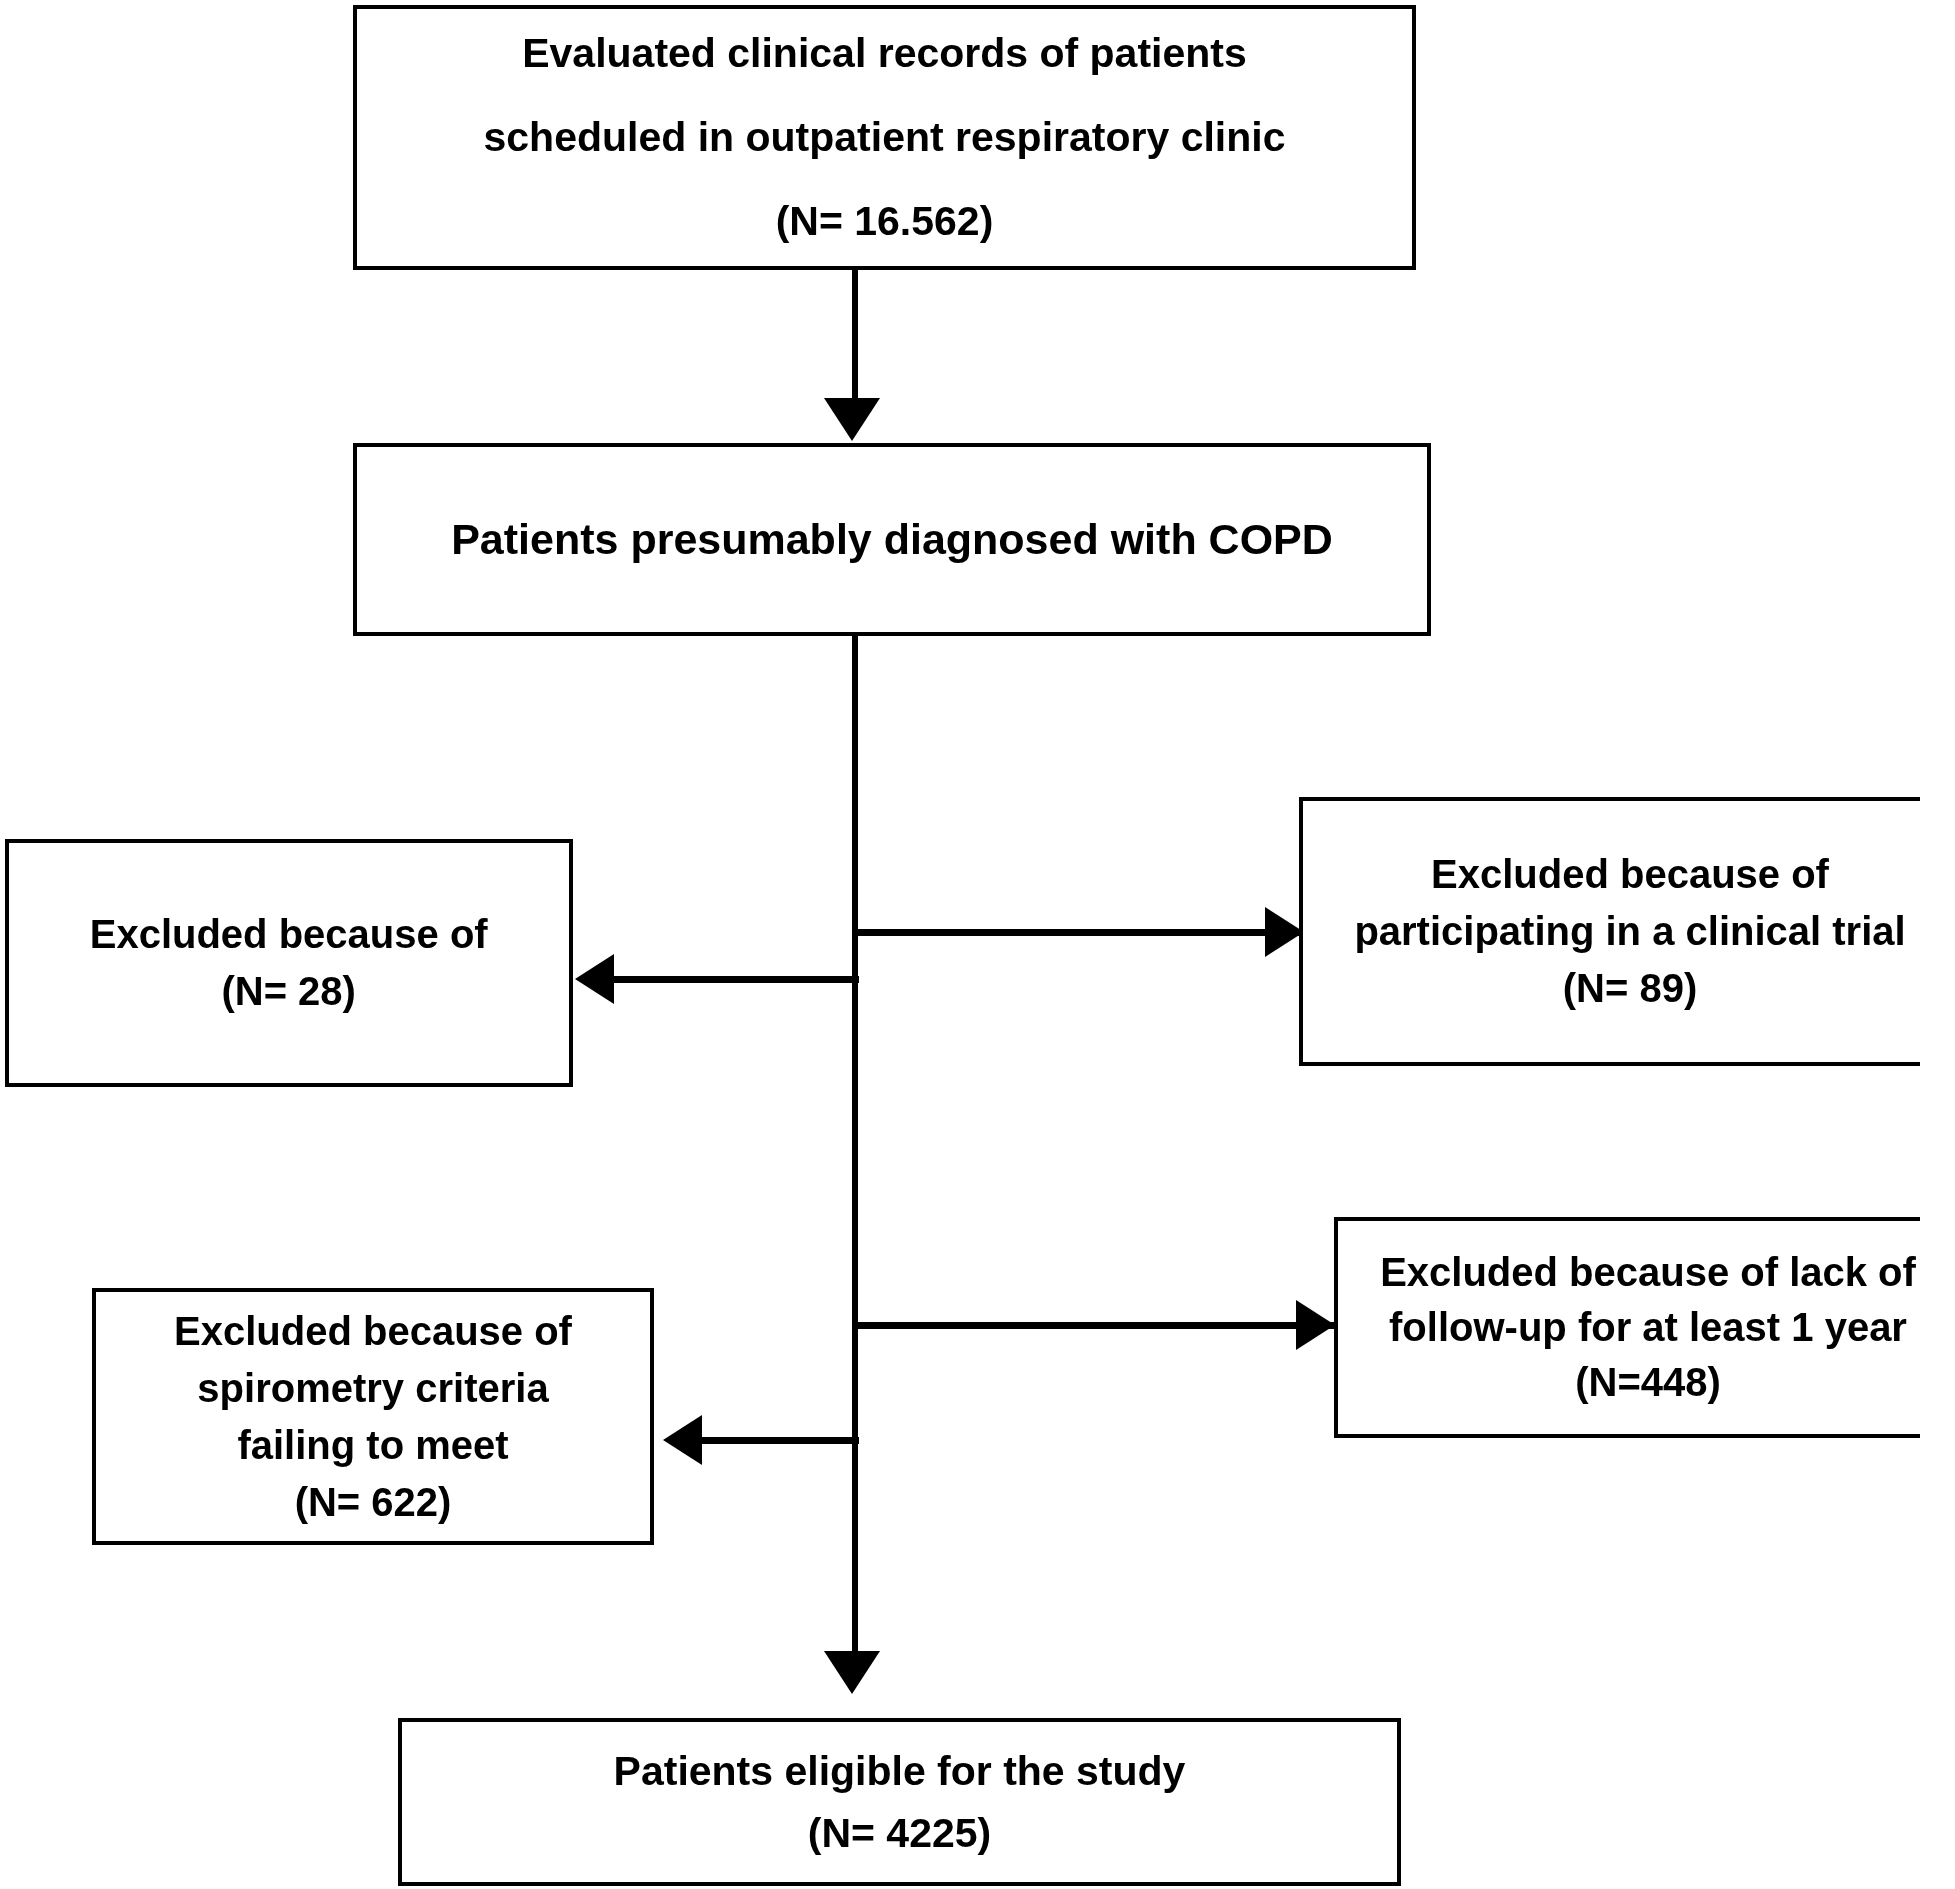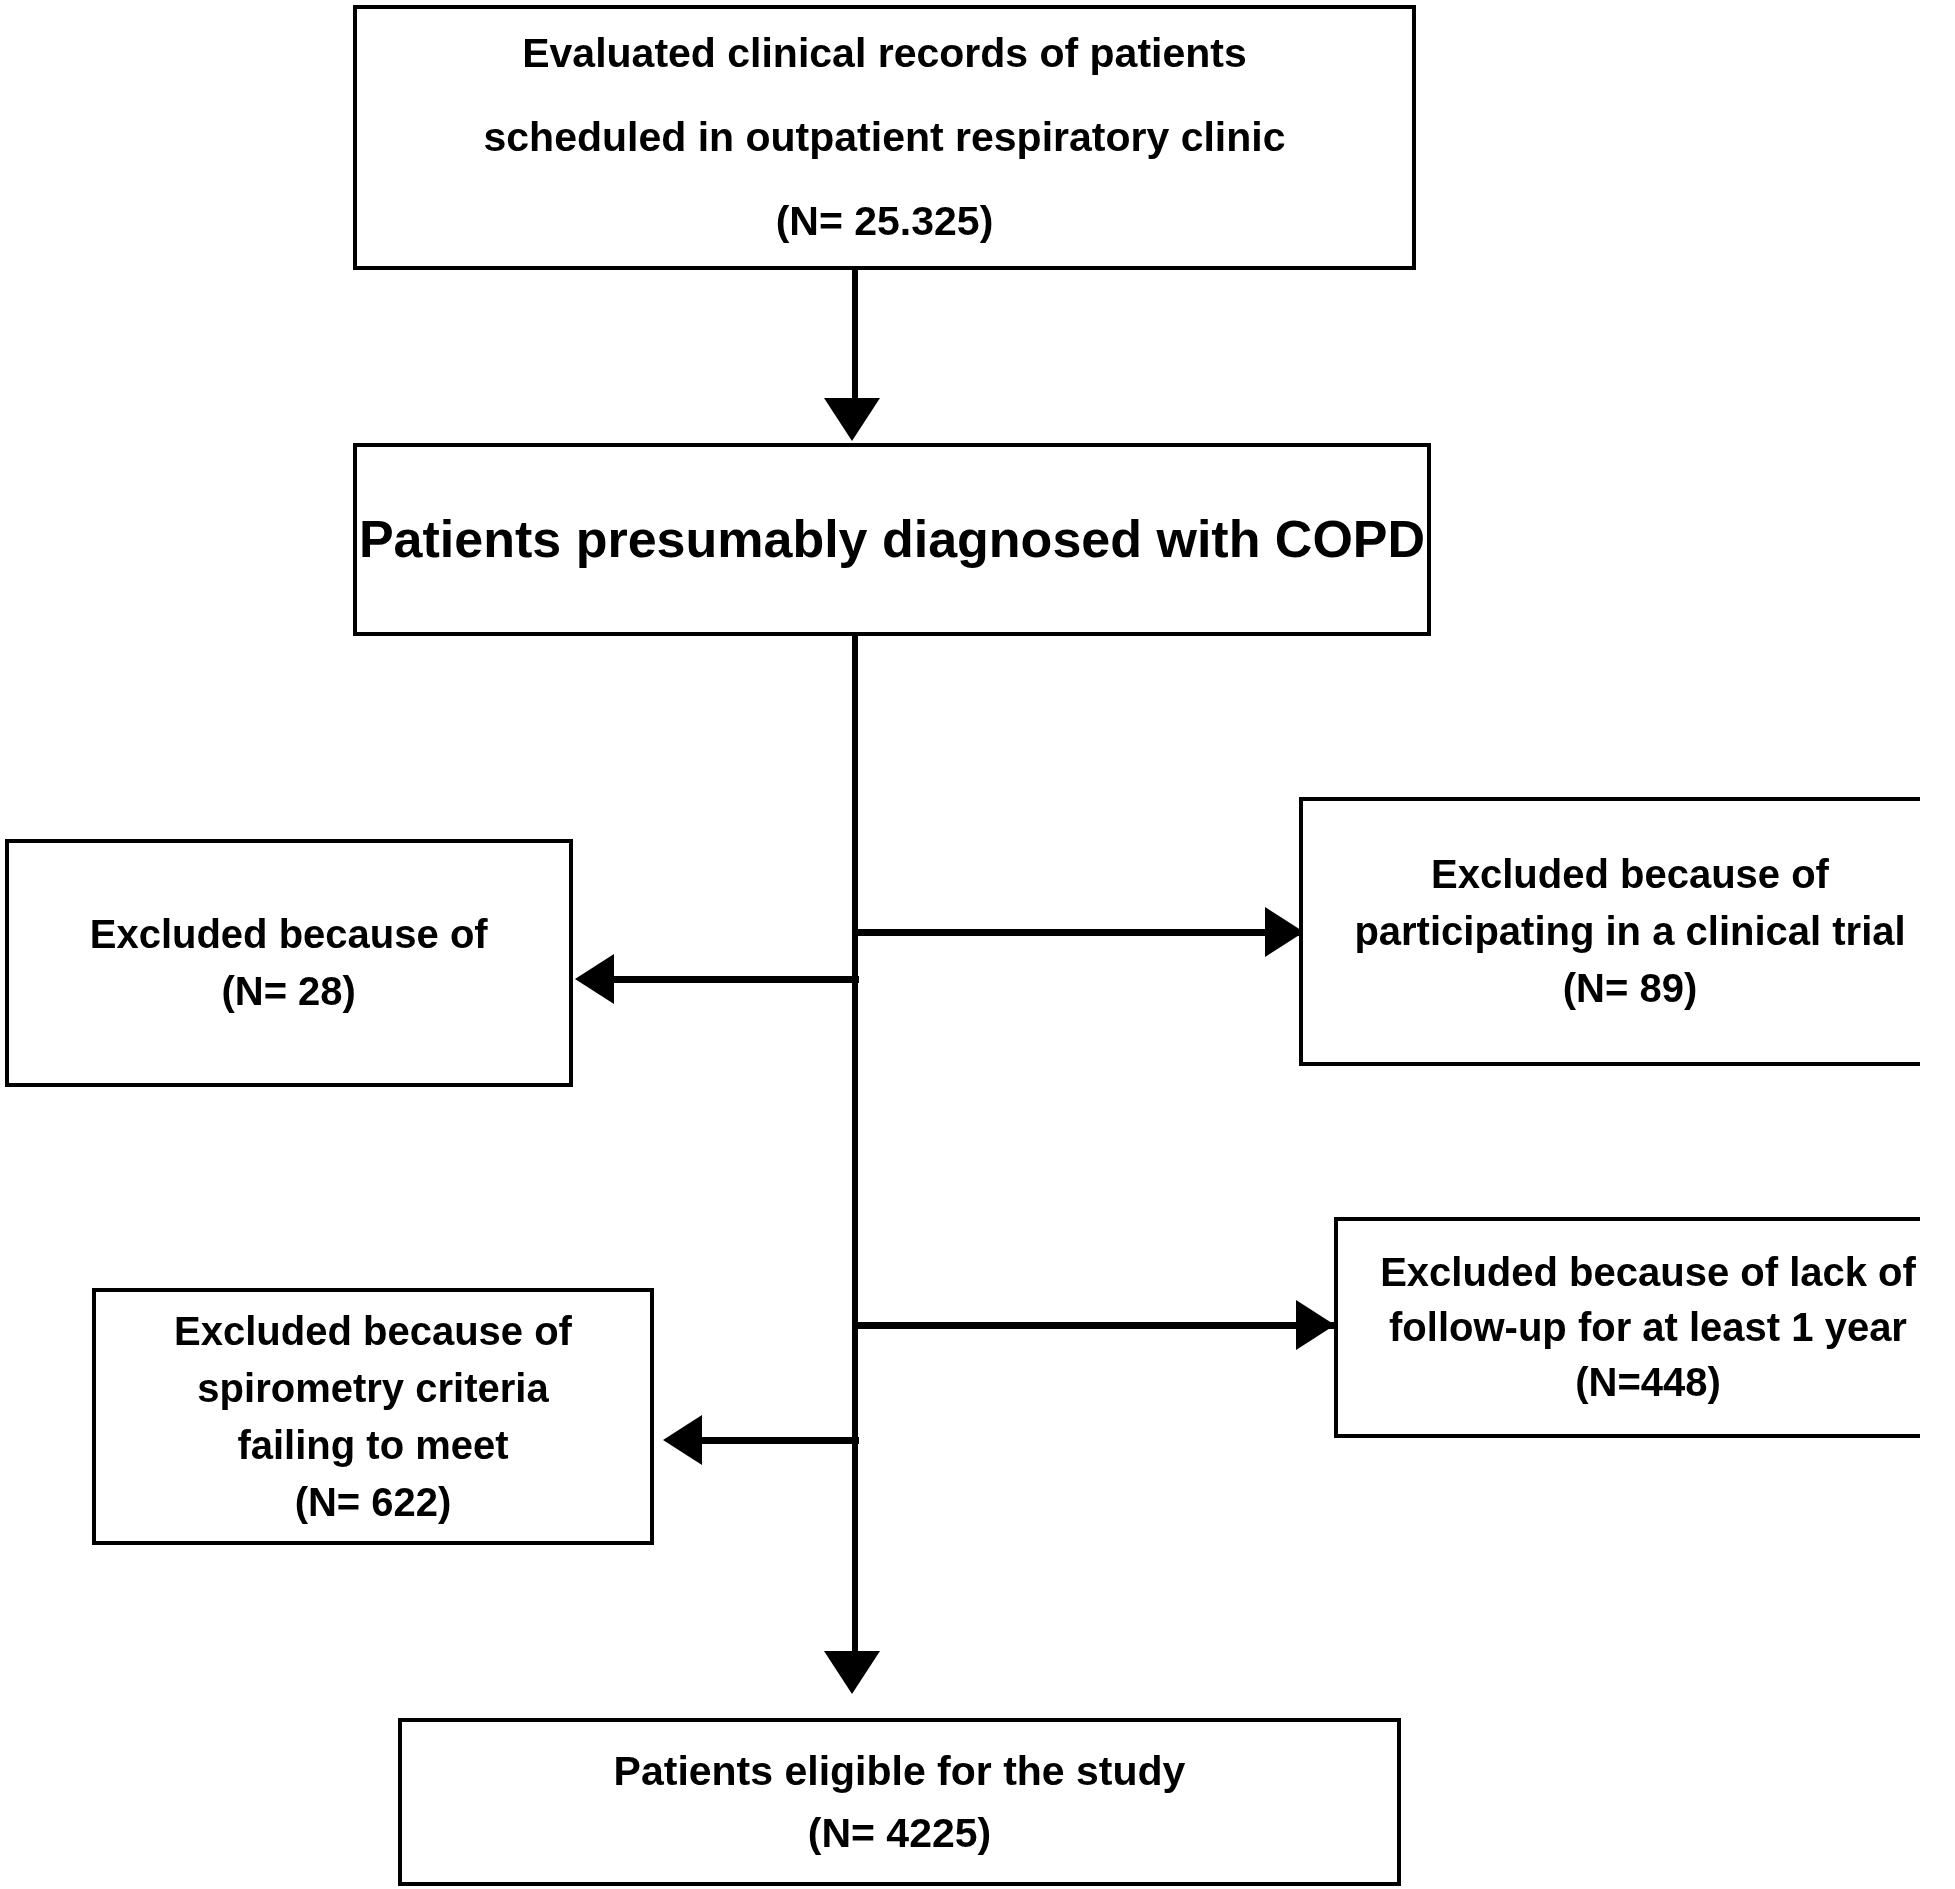--- a/index.html
+++ b/index.html
@@ -41,21 +41,21 @@
 
   
   #box-screened {
     left: 353px; top: 4.7px; width: 1063px; height: 265px;
     font-size: 41px;
   }
   #box-screened .ln { line-height: 84px; }
 
   #box-copd {
     left: 353px; top: 443px; width: 1078px; height: 193px;
-    font-size: 52px;
+    font-size: 43px;
   }
   #box-copd .ln { line-height: 75px; }
 
   #box-excl-smoking {
     left: 4.7px; top: 839px; width: 568px; height: 248px;
     font-size: 40px;
   }
   #box-excl-smoking .ln { line-height: 57px; }
 
   #box-excl-trial {
@@ -139,21 +139,21 @@
   #conn-spiro-head    { left: 663px;  top: 1415px; }
 </style>
 </head>
 <body>
 
 <div id="canvas">
 
   <div class="fbox" id="box-screened">
     <span class="ln">Evaluated clinical records of patients</span>
     <span class="ln">scheduled in outpatient respiratory clinic</span>
-    <span class="ln">(N= 25.325)</span>
+    <span class="ln">(N= 16.562)</span>
   </div>
 
   <div class="fbox" id="box-copd">
     <span class="ln">Patients presumably diagnosed with COPD</span>
   </div>
 
   <div class="fbox" id="box-excl-smoking">
     <span class="ln">Excluded because of</span>
     <span class="ln">(N= 28)</span>
   </div>

